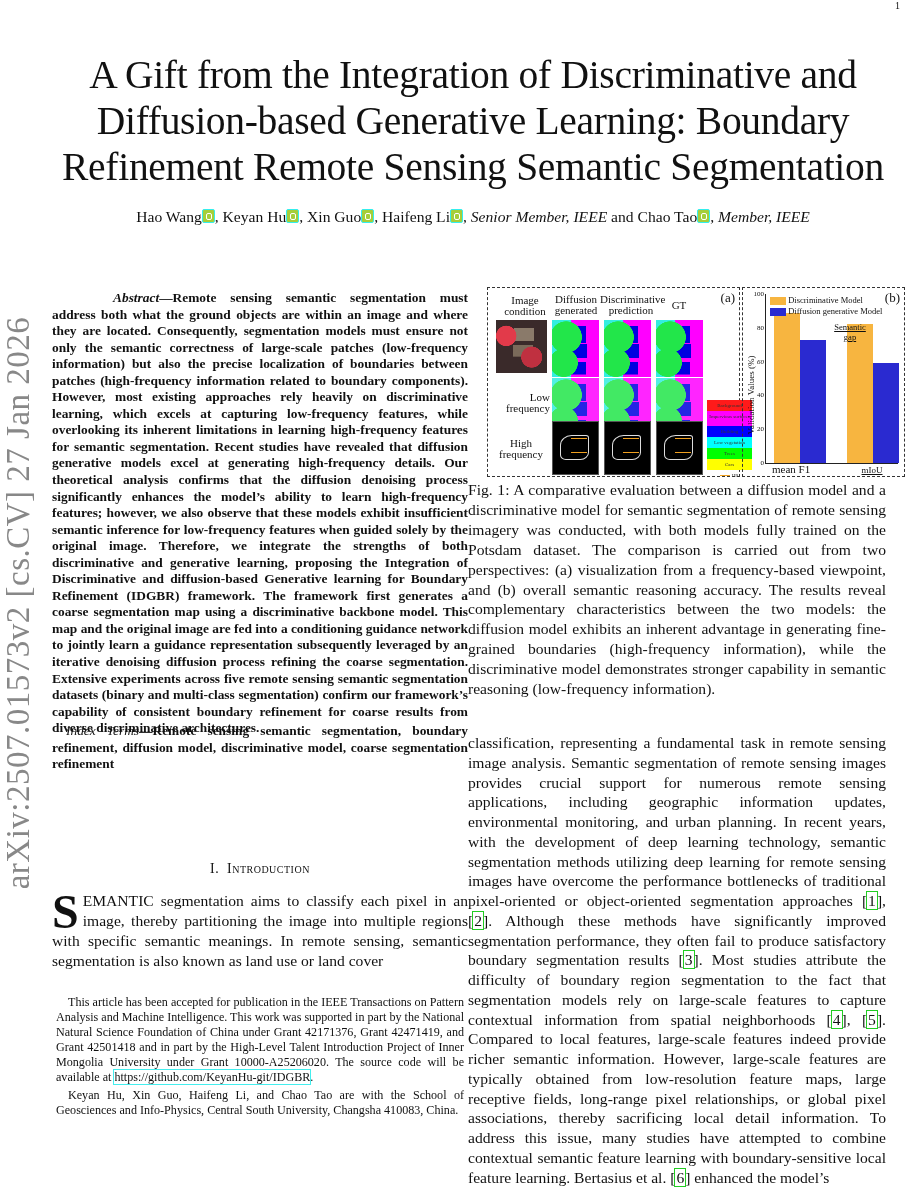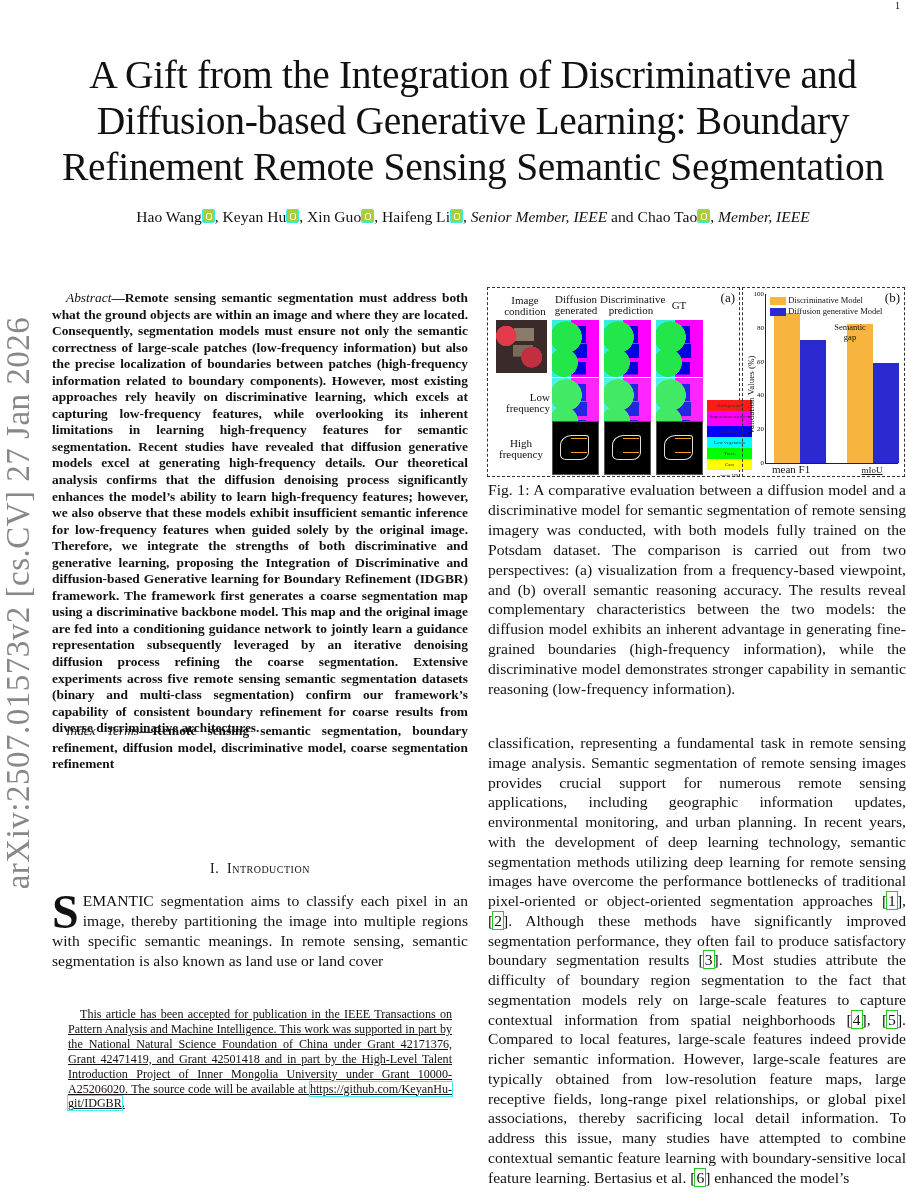--- a/index.html
+++ b/index.html
@@ -7,30 +7,30 @@
          font-family:"Liberation Serif","DejaVu Serif",serif; color:#111; }
   .abs { position:absolute; }
   .pagenum { right:6px; top:0px; font-size:10px; }
   .title { left:40px; width:866px; top:52px; text-align:center; font-size:39.5px; line-height:46px; letter-spacing:-0.3px; }
   .authors { left:40px; width:866px; top:208px; text-align:center; font-size:15.6px; }
   .authors i { font-style:italic; }
   .orcid { display:inline-block; width:11px; height:12px; background:#a6ce39; border:1.5px solid #3ee; border-radius:2px; vertical-align:top; margin-top:1px; position:relative; }
   .orcid::after { content:""; position:absolute; left:3px; top:3px; width:4px; height:5px; border:1px solid #fff; border-radius:2px; }
   .arxiv { left:-290px; top:583px; width:620px; height:40px; transform:rotate(-90deg); font-size:33px; color:#888; text-align:center; white-space:nowrap; letter-spacing:0.5px; }
   .col-left { left:52px; width:416px; }
-  .col-right { left:488px; width:418px; }
+  .col-right { left:468px; width:418px; }
   .abstract { top:290px; font-size:13.4px; line-height:16.55px; font-weight:bold; text-align:justify; text-indent:14px; }
-  .abstract i { font-weight:normal; font-style:italic; }
+  .abstract i { font-weight:bold; font-style:italic;margin-left:47px; }
   .indexterms { top:723px; font-size:13.4px; line-height:16.55px; font-weight:bold; text-align:justify; text-indent:14px; }
   .indexterms i { font-weight:normal; font-style:italic; }
   .section { top:861px; width:416px; text-align:center; font-size:13.8px; font-variant:small-caps; letter-spacing:0.5px; }
   .intro { top:891px; font-size:15.6px; line-height:20px; text-align:justify; }
   .dropcap { float:left; font-size:48px; line-height:38px; font-weight:bold; margin:2px 4px 0 0; }
   .footnote { top:991px; font-size:12.1px; line-height:14.9px; text-align:justify; }
-  .footnote p { margin:16px; text-indent:12px;text-decoration:underline; }
+  .footnote p { margin:4px; text-indent:12px; }
   .link { outline:1.5px solid #4ee; }
   .figure { left:487px; top:287px; width:418px; height:193px; }
   .caption { top:480px; font-size:15.6px; line-height:19.9px; text-align:justify; }
   .body-right { top:733px; font-size:15.6px; line-height:19.75px; text-align:justify; }
   .cite { outline:1.5px solid #2c2; padding:0 1px; }
   .panel-a { position:absolute; left:0; top:0; width:253px; height:190px; border:1px dashed #333; box-sizing:border-box; }
   .panel-b { position:absolute; left:255px; top:0; width:163px; height:190px; border:1px dashed #333; box-sizing:border-box; }
   .fig-lbl { position:absolute; font-size:11px; text-align:center; line-height:11px; }
   .tile { position:absolute; width:47px; height:57px; }
   .seg { background:
@@ -81,20 +81,21 @@
 <div class="abs col-left section">
   <span>I.</span>&nbsp;&nbsp;<span>Introduction</span>
 </div>
 
 <div class="abs col-left intro">
   <span class="dropcap">S</span><span>EMANTIC</span><span> segmentation aims to classify each pixel in an image, thereby partitioning the image into multiple regions with specific semantic meanings. In remote sensing, semantic segmentation is also known as land use or land cover</span>
 </div>
 
 <div class="abs col-left footnote">
   <p><span>This article has been accepted for publication in the IEEE Transactions on Pattern Analysis and Machine Intelligence. This work was supported in part by the National Natural Science Foundation of China under Grant 42171376, Grant 42471419, and Grant 42501418 and in part by the High-Level Talent Introduction Project of Inner Mongolia University under Grant 10000-A25206020. The source code will be available at </span><span class="link">https://github.com/KeyanHu-git/IDGBR</span><span>.</span></p>
+  <p>Keyan Hu, Xin Guo, Haifeng Li, and Chao Tao are with the School of Geosciences and Info-Physics, Central South University, Changsha 410083, China.</p>
 </div>
 
 <div class="abs figure">
   <div class="panel-a">
     <div class="fig-lbl" style="left:14px;top:7px;width:46px;">Image condition</div>
     <div class="fig-lbl" style="left:60px;top:6px;width:56px;">Diffusion generated map</div>
     <div class="fig-lbl" style="left:112px;top:6px;width:62px;">Discriminative prediction</div>
     <div class="fig-lbl" style="left:166px;top:12px;width:50px;">GT</div>
     <div class="fig-lbl" style="right:4px;top:4px;font-size:13px;">(a)</div>
 
@@ -139,21 +140,21 @@
 
       <div class="bar" style="left:8px;height:150px;background:#f7b540;"></div>
       <div class="bar" style="left:34px;height:123px;background:#2a2ad0;"></div>
       <div class="bar" style="left:81px;height:139px;background:#f7b540;"></div>
       <div class="bar" style="left:107px;height:100px;background:#2a2ad0;"></div>
 
       <div style="position:absolute;left:4px;top:1px;font-size:8.5px;line-height:11px;">
         <div><span style="display:inline-block;width:16px;height:8px;background:#f7b540;vertical-align:middle;"></span> <span>Discriminative Model</span></div>
         <div><span style="display:inline-block;width:16px;height:8px;background:#2a2ad0;vertical-align:middle;"></span> <span>Diffusion generative Model</span></div>
       </div>
-      <div style="position:absolute;left:64px;top:28px;width:40px;font-size:8.5px;text-align:center;line-height:10px;">Semantic gap</div>
+      <div style="position:absolute;left:64px;top:28px;width:40px;font-size:8.5px;text-align:center;line-height:10px;text-decoration:underline;">Semantic gap</div>
       <div style="position:absolute;left:6px;bottom:-12px;width:56px;font-size:11px;text-align:left;">mean F1</div>
       <div style="position:absolute;left:78px;bottom:-12px;width:56px;font-size:9px;text-align:center;text-decoration:underline;">mIoU</div>
     </div>
   </div>
 </div>
 
 <div class="abs col-right caption">
   <span>Fig. 1:</span> <span>A comparative evaluation between a diffusion model and a discriminative model for semantic segmentation of remote sensing imagery was conducted, with both models fully trained on the Potsdam dataset. The comparison is carried out from two perspectives: (a) visualization from a frequency-based viewpoint, and (b) overall semantic reasoning accuracy. The results reveal complementary characteristics between the two models: the diffusion model exhibits an inherent advantage in generating fine-grained boundaries (high-frequency information), while the discriminative model demonstrates stronger capability in semantic reasoning (low-frequency information).</span>
 </div>
 

